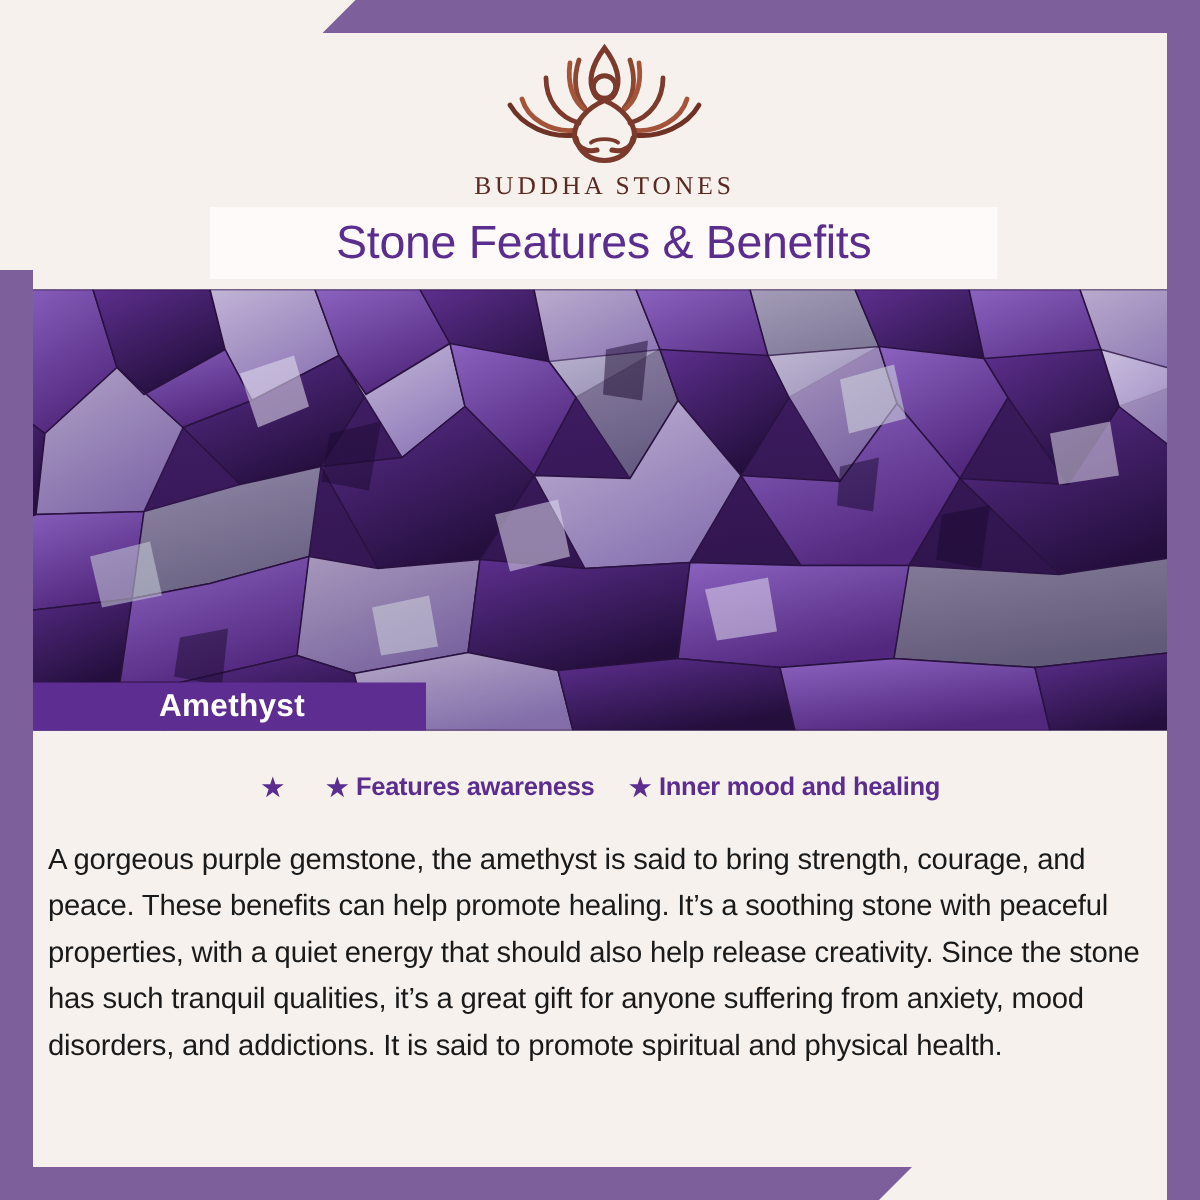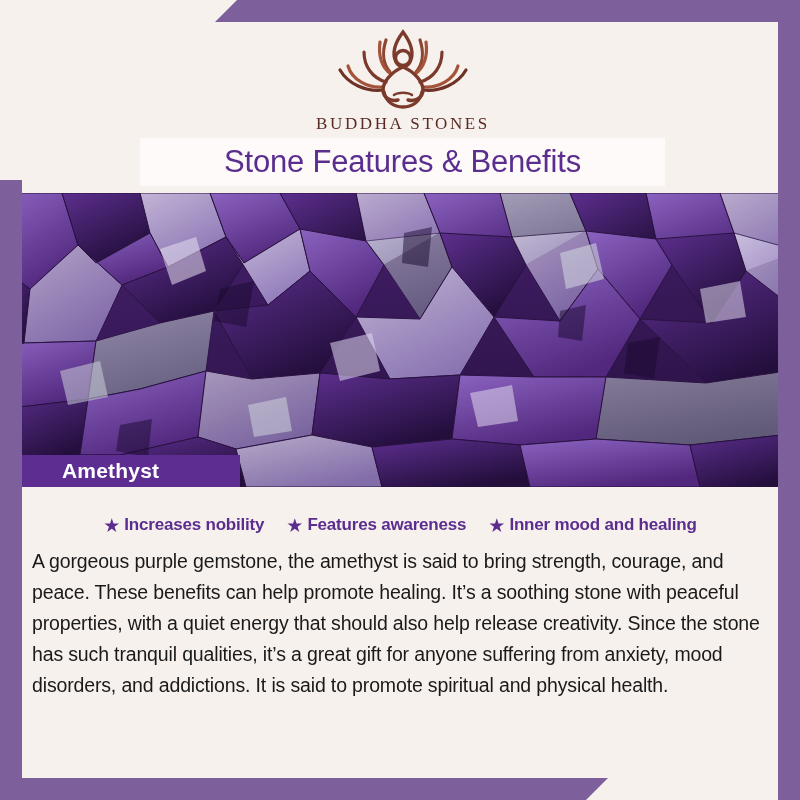--- a/index.html
+++ b/index.html
@@ -128,20 +128,21 @@
   .stone-label {
     position: absolute;
     left: 0;
     top: 455px;
     width: 240px;
     height: 32px;
     background: #5e2d91;
     display: flex;
     align-items: center;
     z-index: 3;
+    padding-left: 44px;
   }
   .stone-label-text {
     color: #ffffff;
     font-size: 21px;
     font-weight: bold;
     padding-left: 62px;
     letter-spacing: 0.2px;
   }
 
   
@@ -169,21 +170,21 @@
   .benefit-label {
     color: #5b2d8e;
     font-size: 17px;
     font-weight: bold;
     letter-spacing: -0.2px;
   }
 
   
   .body-copy {
     position: absolute;
-    top: 546px;
+    top: 558px;
     left: 32px;
     width: 742px;
     font-size: 19.5px;
     line-height: 31px;
     color: #1a1a1a;
     letter-spacing: -0.15px;
   }
 </style>
 </head>
 <body>
@@ -325,21 +326,20 @@
     </svg>
   </div>
 
   <div class="stone-label">
     <span class="stone-label-text">Amethyst</span>
   </div>
 
   <div class="benefits">
     <div class="benefit">
       <span class="benefit-star">★</span>
-      <span class="benefit-label">Increases nobility</span>
     </div>
     <div class="benefit">
       <span class="benefit-star">★</span>
       <span class="benefit-label">Features awareness</span>
     </div>
     <div class="benefit">
       <span class="benefit-star">★</span>
       <span class="benefit-label">Inner mood and healing</span>
     </div>
   </div>

